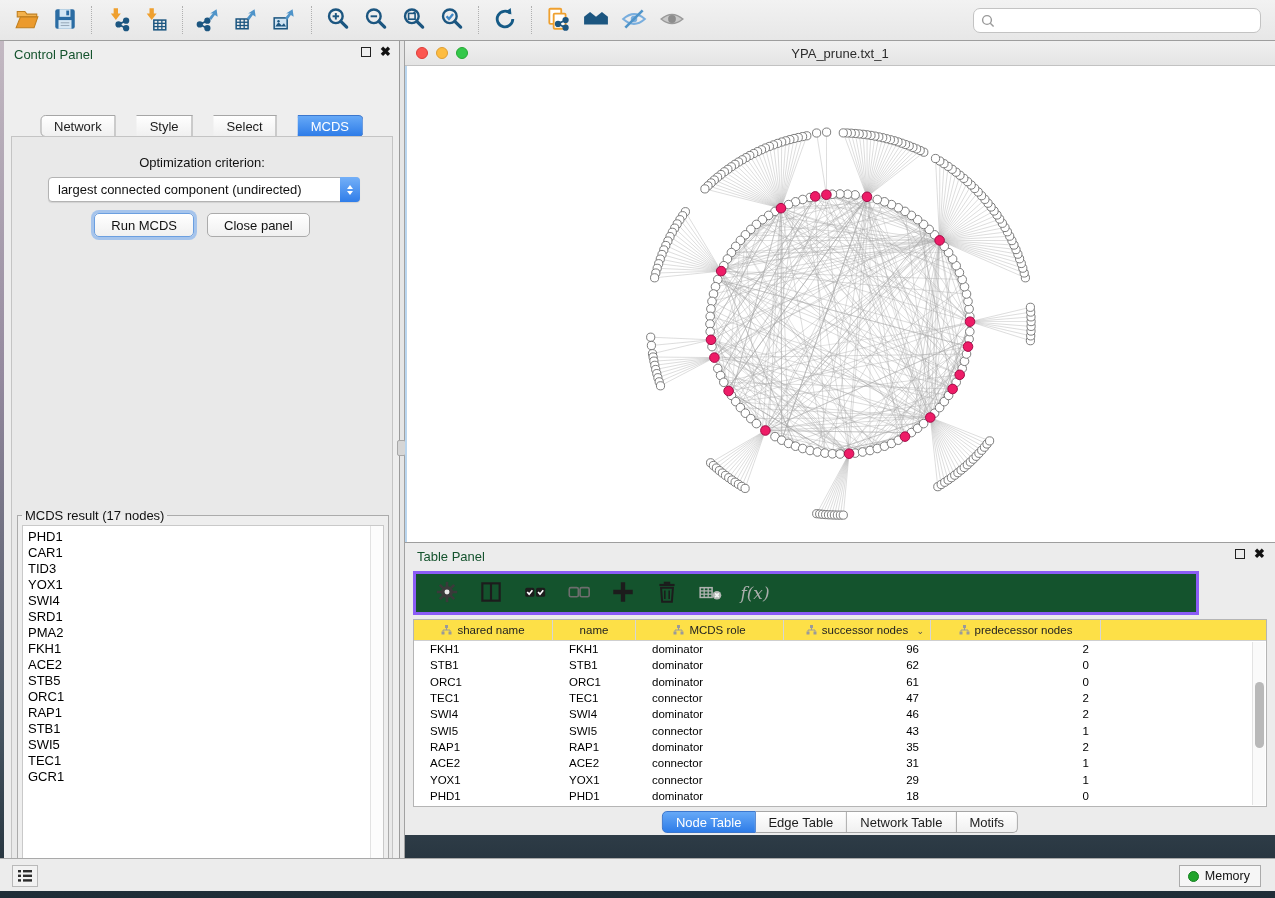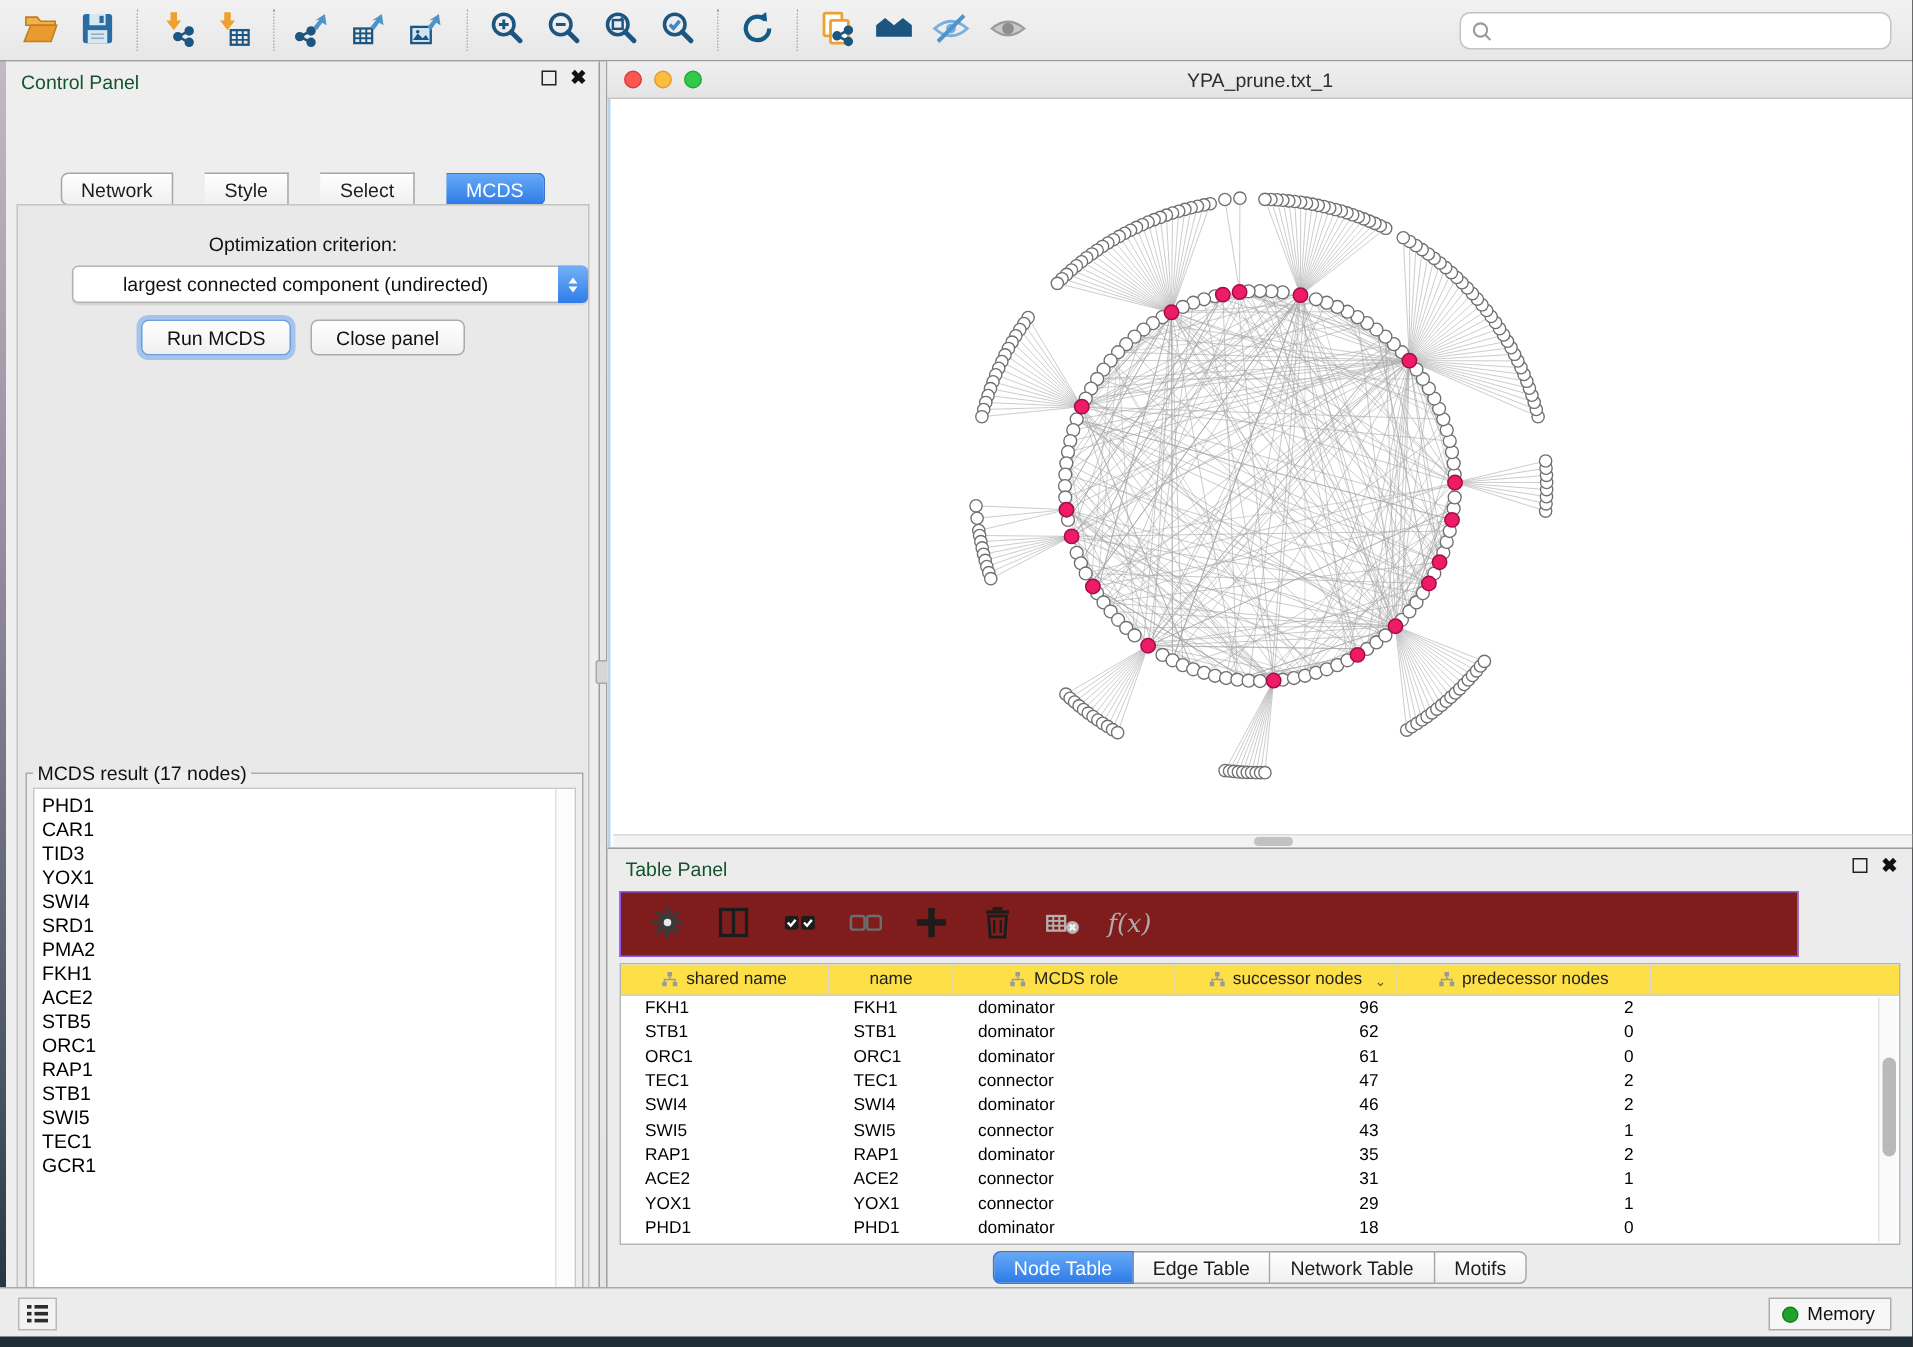--- a/index.html
+++ b/index.html
@@ -35,23 +35,23 @@
        background:linear-gradient(#ffffff,#f0f0f0); border:1px solid #a6a6a6; border-left-width:0;
        display:flex; align-items:center; cursor:default; font-family:"Liberation Sans",sans-serif;}
   .seg .seg-btn:first-child{ border-left-width:1px; border-radius:5px 0 0 5px; }
   .seg .seg-btn:last-child{ border-radius:0 5px 5px 0; }
   .seg .seg-btn.sel{ background:linear-gradient(#66a9f7,#2e7ce8); color:#fff; border-color:#3c77cd; }
 
   .cp-tabs{ position:absolute; left:50%; top:74px; transform:translateX(-50%);gap:21px; }
   .cp-inner{ position:absolute; left:7px; top:95px; width:382px; height:751px;
              background:#e9e9e9; border:1px solid #c4c4c4; }
   .opt-label{ position:absolute; left:0; width:100%; top:18px; text-align:center; font-size:13px; color:#111; }
-  .mac-select{ position:absolute; left:36px; top:40px; width:344px; height:25px; background:#fff;
+  .mac-select{ position:absolute; left:36px; top:40px; width:312px; height:25px; background:#fff;
                border:1px solid #b3b3b3; border-radius:4px; display:flex; align-items:center;
-               box-shadow:0 1px 1px rgba(0,0,0,.10);padding-left:24px; }
+               box-shadow:0 1px 1px rgba(0,0,0,.10); }
   .mac-select .val{ flex:1; font-size:13px; padding-left:9px; color:#111; white-space:nowrap; }
   .mac-select .stepper{ width:20px; height:25px; margin:-1px -1px -1px 0; border-radius:0 4px 4px 0;
                background:linear-gradient(#74b0f8,#2f7de9); display:flex; flex-direction:column;
                align-items:center; justify-content:center; gap:2px; }
   .mac-select .stepper i{ width:0; height:0; border-left:3.5px solid transparent; border-right:3.5px solid transparent; }
   .mac-select .stepper i.up{ border-bottom:4.5px solid #fff; }
   .mac-select .stepper i.dn{ border-top:4.5px solid #fff; }
 
   .btn-row{ position:absolute; left:0; width:100%; top:76px; display:flex; justify-content:center; gap:13px; }
   .mac-btn{ font-size:13px; height:24px; padding:0 16px; color:#111; cursor:default;
@@ -85,24 +85,24 @@
   .light.yellow{ background:#fdbc40; border:1px solid #de9e33; }
   .light.green{ background:#34c84a; border:1px solid #26a834; }
   .net-title{ position:absolute; left:0; width:100%; top:5px; text-align:center; font-size:13px; color:#2c2c2c; }
   .net-canvas{ position:absolute; left:0; top:25px; width:870px; height:499px; background:#fff;
                border-left:2px solid #b9d5ee; }
   .net-hscroll{ position:absolute; left:2px; right:0; bottom:0; height:9px; background:#f3f3f3;
                 border-top:1px solid #dadada; }
   .net-hthumb{ position:absolute; left:427px; top:1px; width:26px; height:6px; background:#c2c2c2; border-radius:3px; }
 
   
-  .table-panel{ position:absolute; left:405px; top:565px; width:870px; height:293px; background:#ececec;
+  .table-panel{ position:absolute; left:405px; top:542px; width:870px; height:293px; background:#ececec;
                 border-top:1px solid #9e9e9e; }
-  .tp-toolbar{ position:absolute; left:8px; top:28px; width:786px; height:44px; background:#7f1d1d;
-               border:1px solid #8b5cf6; display:flex; align-items:center; gap:14px; padding-left:16px; }
+  .tp-toolbar{ position:absolute; left:8px; top:28px; width:786px; height:44px; background:#14532d;
+               border:3px solid #8b5cf6; display:flex; align-items:center; gap:14px; padding-left:16px; }
   .tp-tool{ width:30px; height:30px; display:flex; align-items:center; justify-content:center;
             background:transparent; border:none; cursor:default; }
   .fx-label{ font-family:"DejaVu Serif",serif; font-style:italic; font-size:17px; color:#b3b3b3; }
 
   .node-table{ position:absolute; left:8px; top:76px; width:854px; height:188px; background:#fff;
                border:1px solid #b5b5b5; overflow:hidden; }
   .nt-header{ display:flex; height:21px; background:#fde047; border-bottom:1px solid #cfcfcf; }
   .nt-hcell{ display:flex; align-items:center; justify-content:center; gap:5px; font-size:11.5px; color:#222;
              border-right:1px solid #d6d6d6; position:relative; }
   .nt-hcell .sort{ font-size:9px; color:#555; position:absolute; right:6px; top:6px; }

